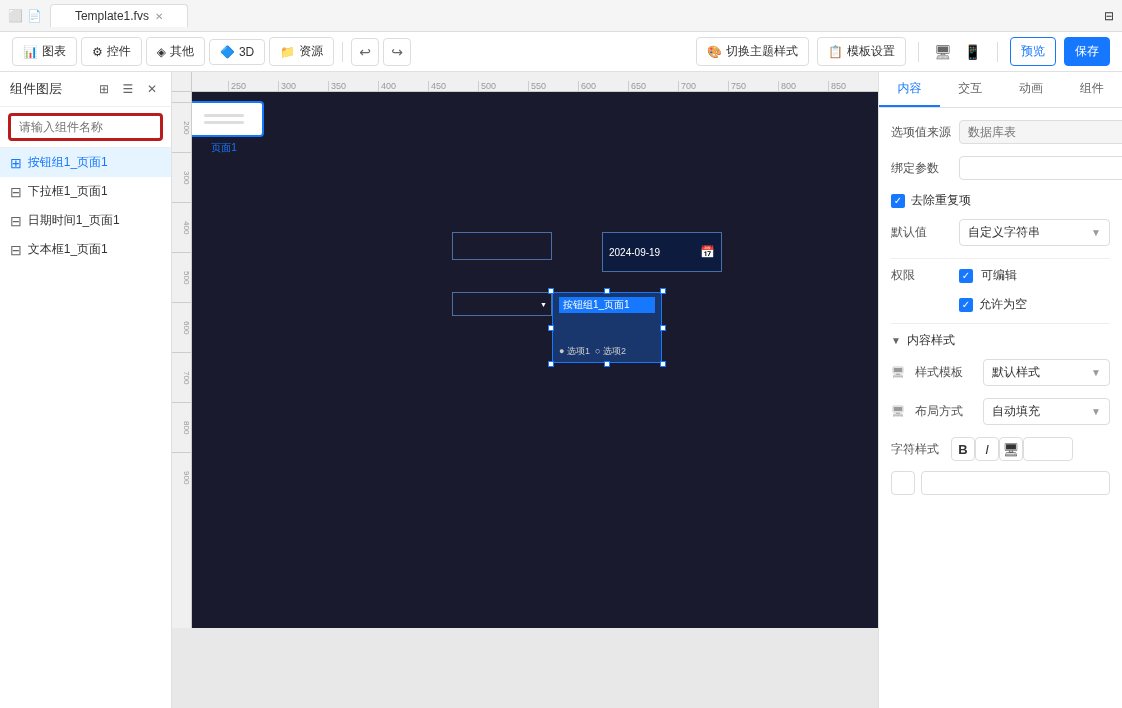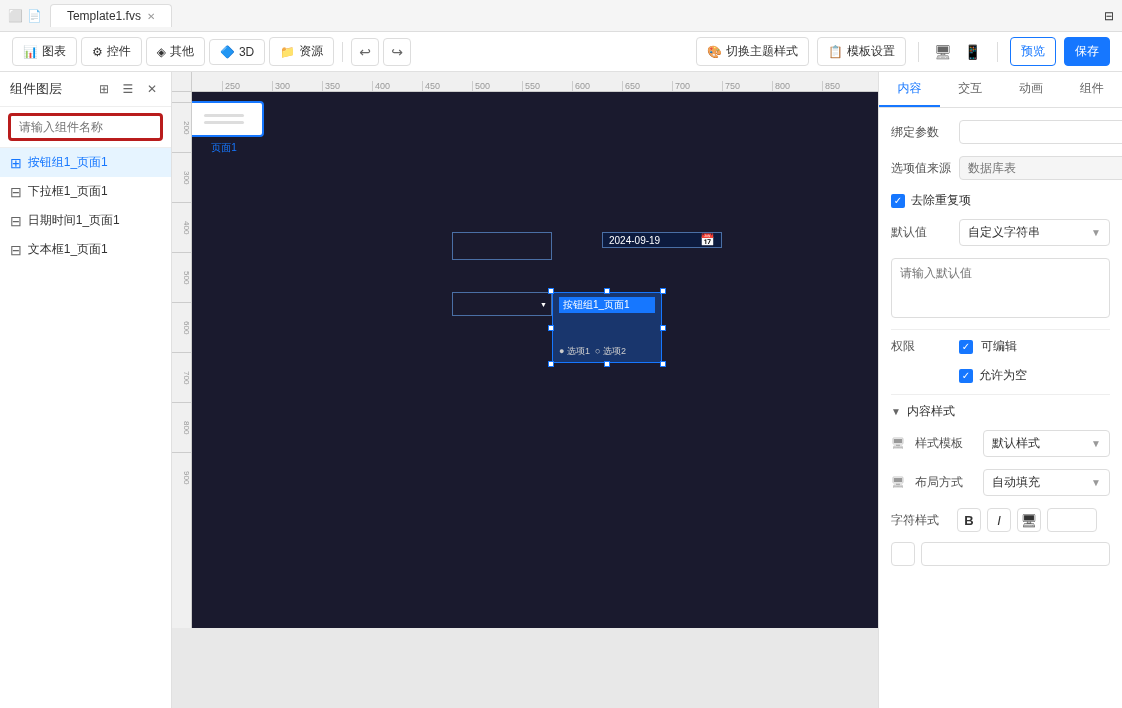--- a/index.html
+++ b/index.html
@@ -1,21 +1,21 @@
 <!DOCTYPE html>
 <html><head>
   <meta charset="utf-8">
   <style>
     * { box-sizing: border-box; margin: 0; padding: 0; }
     body { font-family: 'Microsoft YaHei', Arial, sans-serif; font-size: 12px; background: #f0f0f0; color: #333; overflow: hidden; width: 1122px; height: 708px; }
 
     
     .titlebar { display: flex; align-items: center; height: 32px; background: #f5f5f5; border-bottom: 1px solid #ddd; padding: 0 8px; gap: 8px; }
     .titlebar-icons { display: flex; gap: 4px; }
-    .titlebar-tab { display: flex; align-items: center; gap: 6px; background: #fff; border: 1px solid #ddd; border-bottom: none; padding: 4px 16px; font-size: 12px; border-radius: 4px 4px 0 0; }
+    .titlebar-tab { display: flex; align-items: center; gap: 6px; background: #fff; border: 1px solid #ddd; border-bottom: none; padding: 4px 24px; font-size: 12px; border-radius: 4px 4px 0 0; }
     .titlebar-close { cursor: pointer; color: #999; font-size: 10px; }
     .titlebar-right { margin-left: auto; }
 
     
     .toolbar { display: flex; align-items: center; height: 40px; background: #fff; border-bottom: 1px solid #e0e0e0; padding: 0 12px; gap: 4px; }
     .toolbar-btn { display: flex; align-items: center; gap: 4px; padding: 5px 10px; border: 1px solid #ddd; border-radius: 4px; cursor: pointer; font-size: 12px; background: #fff; color: #333; }
     .toolbar-sep { width: 1px; height: 20px; background: #ddd; margin: 0 4px; }
     .toolbar-right { margin-left: auto; display: flex; align-items: center; gap: 8px; }
     .btn-primary { background: #1677ff; color: #ffffff; border-color: #1677ff; }
     .btn-preview { background: #fff; border: 1px solid #1677ff; color: #1677ff; }
@@ -35,34 +35,34 @@
     .search-input { width: 100%; padding: 4px 8px; border: 3px solid #b91c1c; border-radius: 4px; font-size: 12px; outline: none; }
     .layer-list { flex: 1; overflow-y: auto; }
     .layer-item { display: flex; align-items: center; gap: 6px; padding: 6px 10px; cursor: pointer; font-size: 12px; color: #333; }
     .layer-item.active { background: #e6f4ff; color: #1677ff; }
     .layer-item-icon { font-size: 14px; color: #666; }
     .layer-item.active .layer-item-icon { color: #1677ff; }
 
     
     .canvas-area { flex: 1; display: flex; flex-direction: column; background: #e8e8e8; position: relative; overflow: hidden; }
     .ruler-corner { width: 20px; height: 20px; background: #f0f0f0; border-right: 1px solid #ccc; border-bottom: 1px solid #ccc; position: absolute; top: 0; left: 0; z-index: 10; }
-    .ruler-h { position: absolute; top: 0; left: 20px; right: 0; height: 20px; background: #f0f0f0; border-bottom: 1px solid #ccc; display: flex; align-items: center; z-index: 10; overflow: hidden; }
+    .ruler-h { position: absolute; top: 0; left: 20px; right: 0; height: 20px; background: #f0f0f0; border-bottom: 1px solid #ccc; display: flex; align-items: center; z-index: 10; overflow: hidden; justify-content: flex-end; }
     .ruler-v { position: absolute; top: 20px; left: 0; width: 20px; bottom: 80px; background: #f0f0f0; border-right: 1px solid #ccc; z-index: 10; overflow: hidden; }
     .ruler-marks { display: flex; align-items: flex-end; height: 100%; padding-left: 30px; }
     .ruler-mark { font-size: 9px; color: #999; width: 50px; text-align: left; flex-shrink: 0; border-left: 1px solid #ccc; padding-left: 2px; height: 10px; display: flex; align-items: center; }
     .ruler-v-marks { display: flex; flex-direction: column; padding-top: 10px; }
     .ruler-v-mark { font-size: 8px; color: #999; height: 50px; display: flex; align-items: flex-start; justify-content: center; writing-mode: vertical-rl; border-top: 1px solid #ccc; flex-shrink: 0; }
 
     .canvas-scroll { position: absolute; top: 20px; left: 20px; right: 0; bottom: 80px; overflow: hidden; }
     .canvas-bg { width: 100%; height: 100%; background: #1a1a2e; display: flex; align-items: center; justify-content: center; position: relative; }
 
     
     .widget-group { position: absolute; top: 140px; left: 260px; }
     .widget-input-rect { width: 100px; height: 28px; background: transparent; border: 1px solid #4a6fa5; position: absolute; top: 0; left: 0; }
-    .widget-datetime { position: absolute; top: 0; left: 150px; width: 120px; height: 16px; background: #0d1b3e; border: 1px solid #4a6fa5; display: flex; align-items: center; padding: 0 6px; color: #fff; font-size: 10px; }
+    .widget-datetime { position: absolute; top: 0; left: 150px; width: 120px; height: 40px; background: #0d1b3e; border: 1px solid #4a6fa5; display: flex; align-items: center; padding: 0 6px; color: #fff; font-size: 10px; }
     .widget-selected { position: absolute; top: 60px; left: 100px; width: 110px; }
     .widget-selected-box { background: rgba(22,119,255,0.3); border: 1px solid #1677ff; padding: 4px 6px; }
     .widget-selected-title { color: #fff; font-size: 10px; background: #1677ff; padding: 1px 4px; margin-bottom: 2px; }
     .widget-selected-content { color: #ccc; font-size: 9px; display: flex; gap: 5px; margin-top: 32px; }
     .widget-selection-handles { position: absolute; top: -4px; left: -4px; right: -4px; bottom: -4px; pointer-events: none; }
     .handle { position: absolute; width: 6px; height: 6px; background: #fff; border: 1px solid #1677ff; }
     .handle.tl { top: 0; left: 0; }
     .handle.tm { top: 0; left: 50%; transform: translateX(-50%); }
     .handle.tr { top: 0; right: 0; }
     .handle.ml { top: 50%; left: 0; transform: translateY(-50%); }
@@ -107,21 +107,21 @@
     .checkbox-label { font-size: 12px; color: #333; }
     .select-row { display: flex; align-items: center; margin-bottom: 12px; gap: 8px; }
     .select-label { font-size: 12px; color: #555; width: 60px; flex-shrink: 0; }
     .select-box { flex: 1; padding: 4px 8px; border: 1px solid #ddd; border-radius: 4px; font-size: 12px; display: flex; align-items: center; justify-content: space-between; cursor: pointer; background: #fff; }
     .select-arrow { color: #999; font-size: 10px; }
     .section-divider { height: 1px; background: #eee; margin: 8px 0; }
     .section-collapse { display: flex; align-items: center; gap: 6px; margin-bottom: 10px; cursor: pointer; }
     .section-collapse-icon { color: #666; font-size: 10px; }
     .section-collapse-title { font-size: 12px; color: #333; font-weight: 500; }
     .textarea-input { width: 100%; padding: 6px 8px; border: 1px solid #ddd; border-radius: 4px; font-size: 12px; color: #999; height: 60px; resize: none; outline: none; }
-    .font-row { display: flex; align-items: center; gap: 6px; margin-bottom: 10px; }
+    .font-row { display: flex; align-items: center; margin-bottom: 10px; }
     .font-style-btn { width: 24px; height: 24px; display: flex; align-items: center; justify-content: center; border: 1px solid #ddd; border-radius: 4px; cursor: pointer; font-size: 13px; background: #fff; }
     .font-size-input { width: 50px; padding: 4px 6px; border: 1px solid #ddd; border-radius: 4px; font-size: 12px; text-align: center; }
     .color-row { display: flex; align-items: center; gap: 6px; margin-bottom: 10px; }
     .color-swatch { width: 24px; height: 24px; border: 1px solid #ddd; border-radius: 4px; cursor: pointer; }
     .color-input { flex: 1; padding: 4px 8px; border: 1px solid #ddd; border-radius: 4px; font-size: 12px; }
     .monitor-icons { display: flex; gap: 6px; margin-left: auto; }
     .monitor-icon { width: 24px; height: 24px; display: flex; align-items: center; justify-content: center; cursor: pointer; color: #666; font-size: 14px; }
   </style>
 </head>
 <body>
@@ -357,44 +357,43 @@
   <div class="right-panel">
     <div class="right-tabs">
       <div class="right-tab active">内容</div>
       <div class="right-tab">交互</div>
       <div class="right-tab">动画</div>
       <div class="right-tab">组件</div>
     </div>
     <div class="right-content">
       
       <div class="prop-row">
+        <span class="prop-label">选项值来源</span>
+        <input class="prop-input gray-bg" type="text" placeholder="数据库表" style="">
+
+      </div>
+      
+      <div class="prop-row">
         <span class="prop-label">绑定参数</span>
         <input class="prop-input" type="text" style="">
-      </div>
-      
-      <div class="prop-row">
-        <span class="prop-label">选项值来源</span>
-        <input class="prop-input gray-bg" type="text" placeholder="数据库表" style="">
-
       </div>
       
       <div class="checkbox-row">
         <div class="checkbox">✓</div>
         <span class="checkbox-label">去除重复项</span>
       </div>
       
       
       <div class="select-row">
         <span class="select-label">默认值</span>
         <div class="select-box">
           <span>自定义字符串</span>
           <span class="select-arrow">▼</span>
         </div>
       </div>
-      <textarea class="textarea-input" placeholder="请输入默认值" style=""></textarea>
 
       <div class="section-divider"></div>
 
       
       <div class="prop-row">
         <span class="prop-label">权限</span>
         <div class="checkbox">✓</div>
         <span class="checkbox-label">可编辑</span>
       </div>
       

